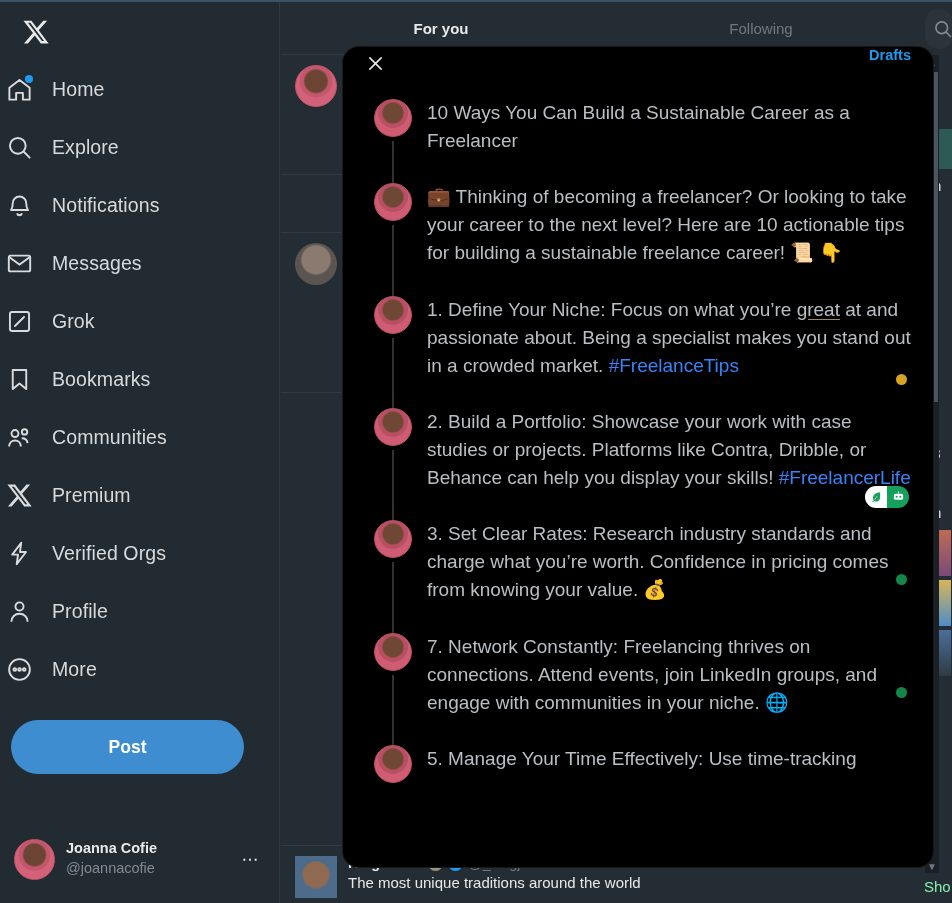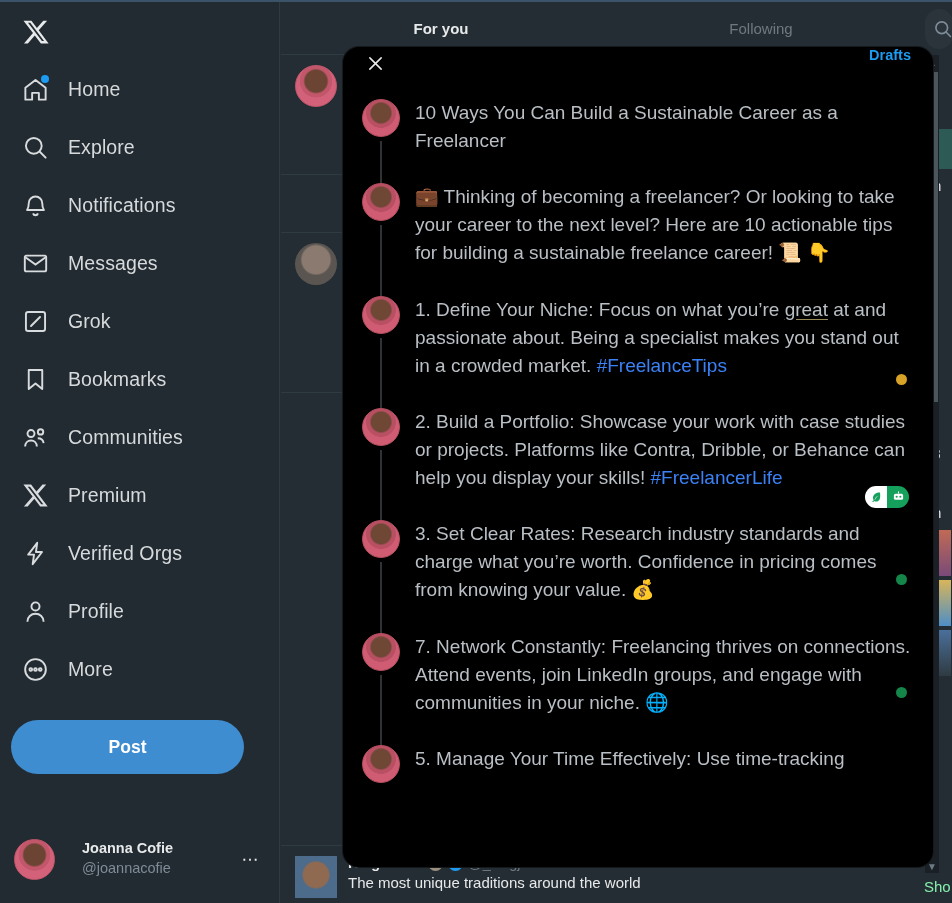--- a/index.html
+++ b/index.html
@@ -19,41 +19,41 @@
     position: absolute; top: 2px; left: 0; width: 280px; height: 901px;
     background: #222b31;
     border-right: 1px solid #2f3b42;
   }
   .logo { width: 52px; height: 52px; margin: 4px 0 0 10px; display:flex; align-items:center; justify-content:center; border-radius:50%; }
   .logo svg { width: 28px; height: 28px; fill: #e7e9ea; }
 
   .nav { margin-top: 2px; }
   .nav-item {
     display: flex; align-items: center; gap: 18px;
-    height: 58px; padding-left: 20px;
+    height: 58px; padding-left: 4px;
     color: #e7e9ea; cursor: pointer;
   }
   .nav-item .ico { position: relative; width: 30px; height: 30px; flex: 0 0 30px; display:flex; align-items:center; justify-content:center; }
   .nav-item .ico svg { width: 27px; height: 27px; stroke: #d9dcde; fill: none; stroke-width: 1.7; }
   .nav-item .ico svg.filled { fill: #d9dcde; stroke: none; }
   .nav-item .lbl { font-size: 19.5px; color: #d7dadc; letter-spacing: .1px; }
   .dot-badge { position: absolute; top: 1px; right: 1px; width: 8px; height: 8px; border-radius: 50%; background: #1d9bf0; }
 
   .post-btn {
     position: absolute; top: 718px; left: 11px;
     width: 233px; height: 54px; border-radius: 27px;
     background: #3f8dd1; color: #fff;
     font-size: 17.5px; font-weight: bold;
     display: flex; align-items: center; justify-content: center;
     border: none; cursor: pointer; font-family: inherit;
   }
 
   .acct {
     position: absolute; left: 14px; bottom: 16px; width: 252px; height: 56px;
-    display: flex; align-items: center; gap: 27px; cursor: pointer;
+    display: flex; align-items: center; gap: 11px; cursor: pointer;
   }
   .acct .av {
     width: 41px; height: 41px; border-radius: 50%; flex:0 0 41px;
     background: radial-gradient(circle at 50% 38%, #6b4434 0 34%, #c2566a 40% 50%, #d4617a 52% 100%);
     border: 1px solid #c2566a;
   }
   .acct .nm { font-size: 14.5px; font-weight: bold; color: #e7e9ea; line-height: 1.35; }
   .acct .hd { font-size: 14.5px; color: #7f8c97; line-height: 1.35; }
   .acct .dots { margin-left: auto; color: #e7e9ea; font-size: 17px; letter-spacing: 1.5px; padding-right: 6px; }
 
@@ -99,21 +99,21 @@
     width: 590px; height: 820px;
     background: #000; border-radius: 16px;
     overflow: hidden;
     box-shadow: 0 0 0 1px #15191c;
   }
   .modal-head { height: 52px; display:flex; align-items:flex-start; padding: 0 22px 0 16px; }
   .close-x { width: 32px; height: 32px; display:flex; align-items:center; justify-content:center; cursor:pointer; }
   .close-x svg { width:17px; height:17px; stroke:#e7e9ea; stroke-width:2.2; }
   .drafts { margin-left:auto; color:#1d9bf0; font-size:14.5px; font-weight:bold; cursor:pointer; }
 
-  .thread { padding: 0 0 0 0; }
+  .thread { padding: 0 0 0 12px; }
   .tw {
     display: flex; gap: 14px; padding: 0 22px 0 18px; position: relative;
   }
   .tw .avwrap { width: 40px; flex: 0 0 40px; display:flex; flex-direction:column; align-items:center; }
   .tw .av3 {
     width: 38px; height: 38px; border-radius: 50%; flex:0 0 38px;
     background: radial-gradient(circle at 50% 36%, #6e4735 0 33%, #b84f63 39% 50%, #cf5c73 52% 100%);
     border: 1px solid #b8505f;
   }
   .tw .rail { width: 2px; flex: 1 1 auto; background: #2f3336; margin-top: 4px; }

